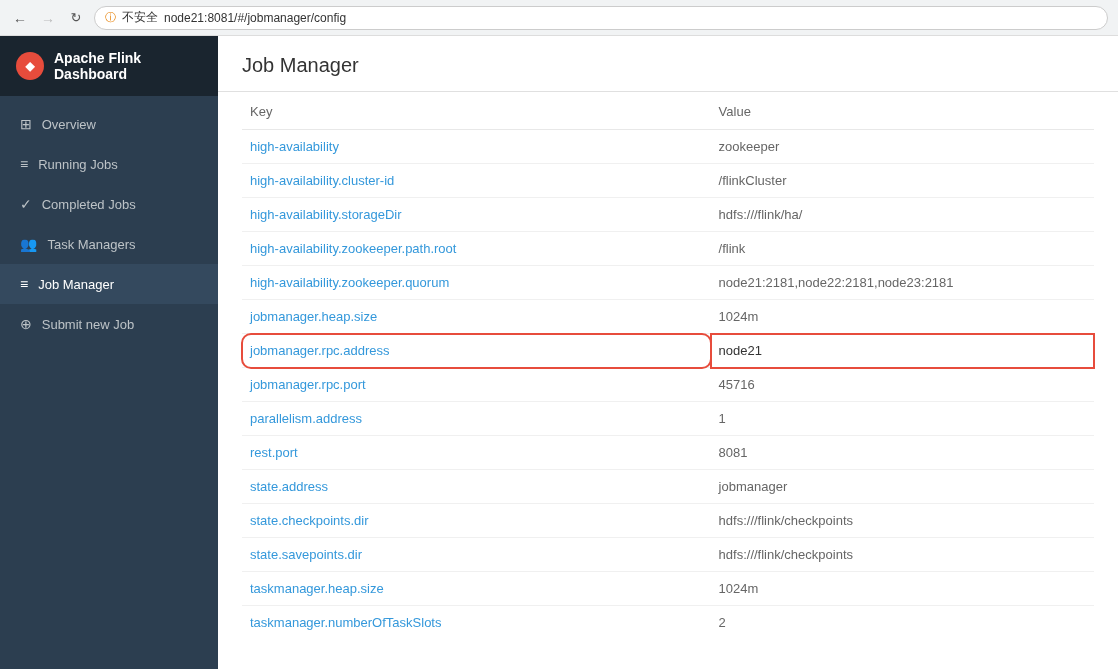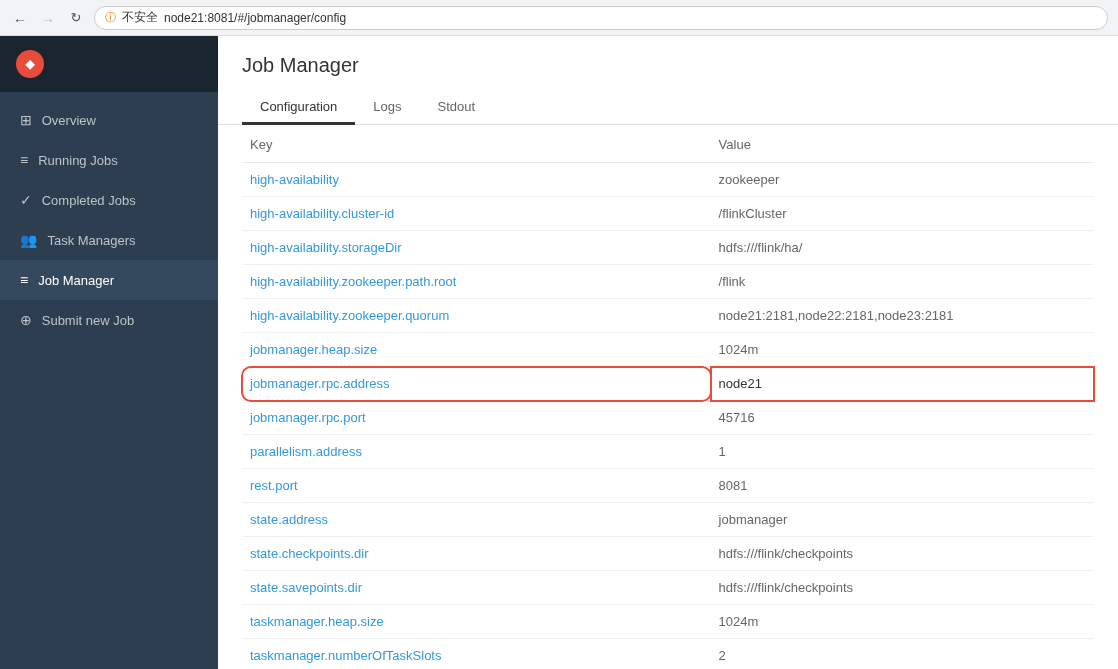--- a/index.html
+++ b/index.html
@@ -151,20 +151,21 @@
   </div>
 </div>
 
 <div class="app">
 
   <div class="sidebar">
     <div class="sidebar-header">
       <div class="sidebar-logo">
         <span>◆</span>
       </div>
+      <span>Apache Flink Dashboard</span>
     </div>
     <nav class="sidebar-nav">
 
     <div class="nav-item">
           <span class="nav-icon">⊞</span>
           <span>Overview</span>
         </div>
         <div class="nav-item">
           <span class="nav-icon">≡</span>
           <span>Running Jobs</span>
@@ -184,26 +185,20 @@
         <div class="nav-item">
           <span class="nav-icon">⊕</span>
           <span>Submit new Job</span>
         </div>
       </nav>
   </div>
 
   <div class="main">
     <div class="page-header">
       <h1 class="page-title">Job Manager</h1>
-      <div class="tabs">
-
-      <div class="tab active">Configuration</div>
-          <div class="tab">Logs</div>
-          <div class="tab">Stdout</div>
-        </div>
     </div>
     <div class="table-container">
       <table>
         <thead>
           <tr>
             <th>Key</th>
             <th>Value</th>
           </tr>
         </thead>
         <tbody id="table-body">

